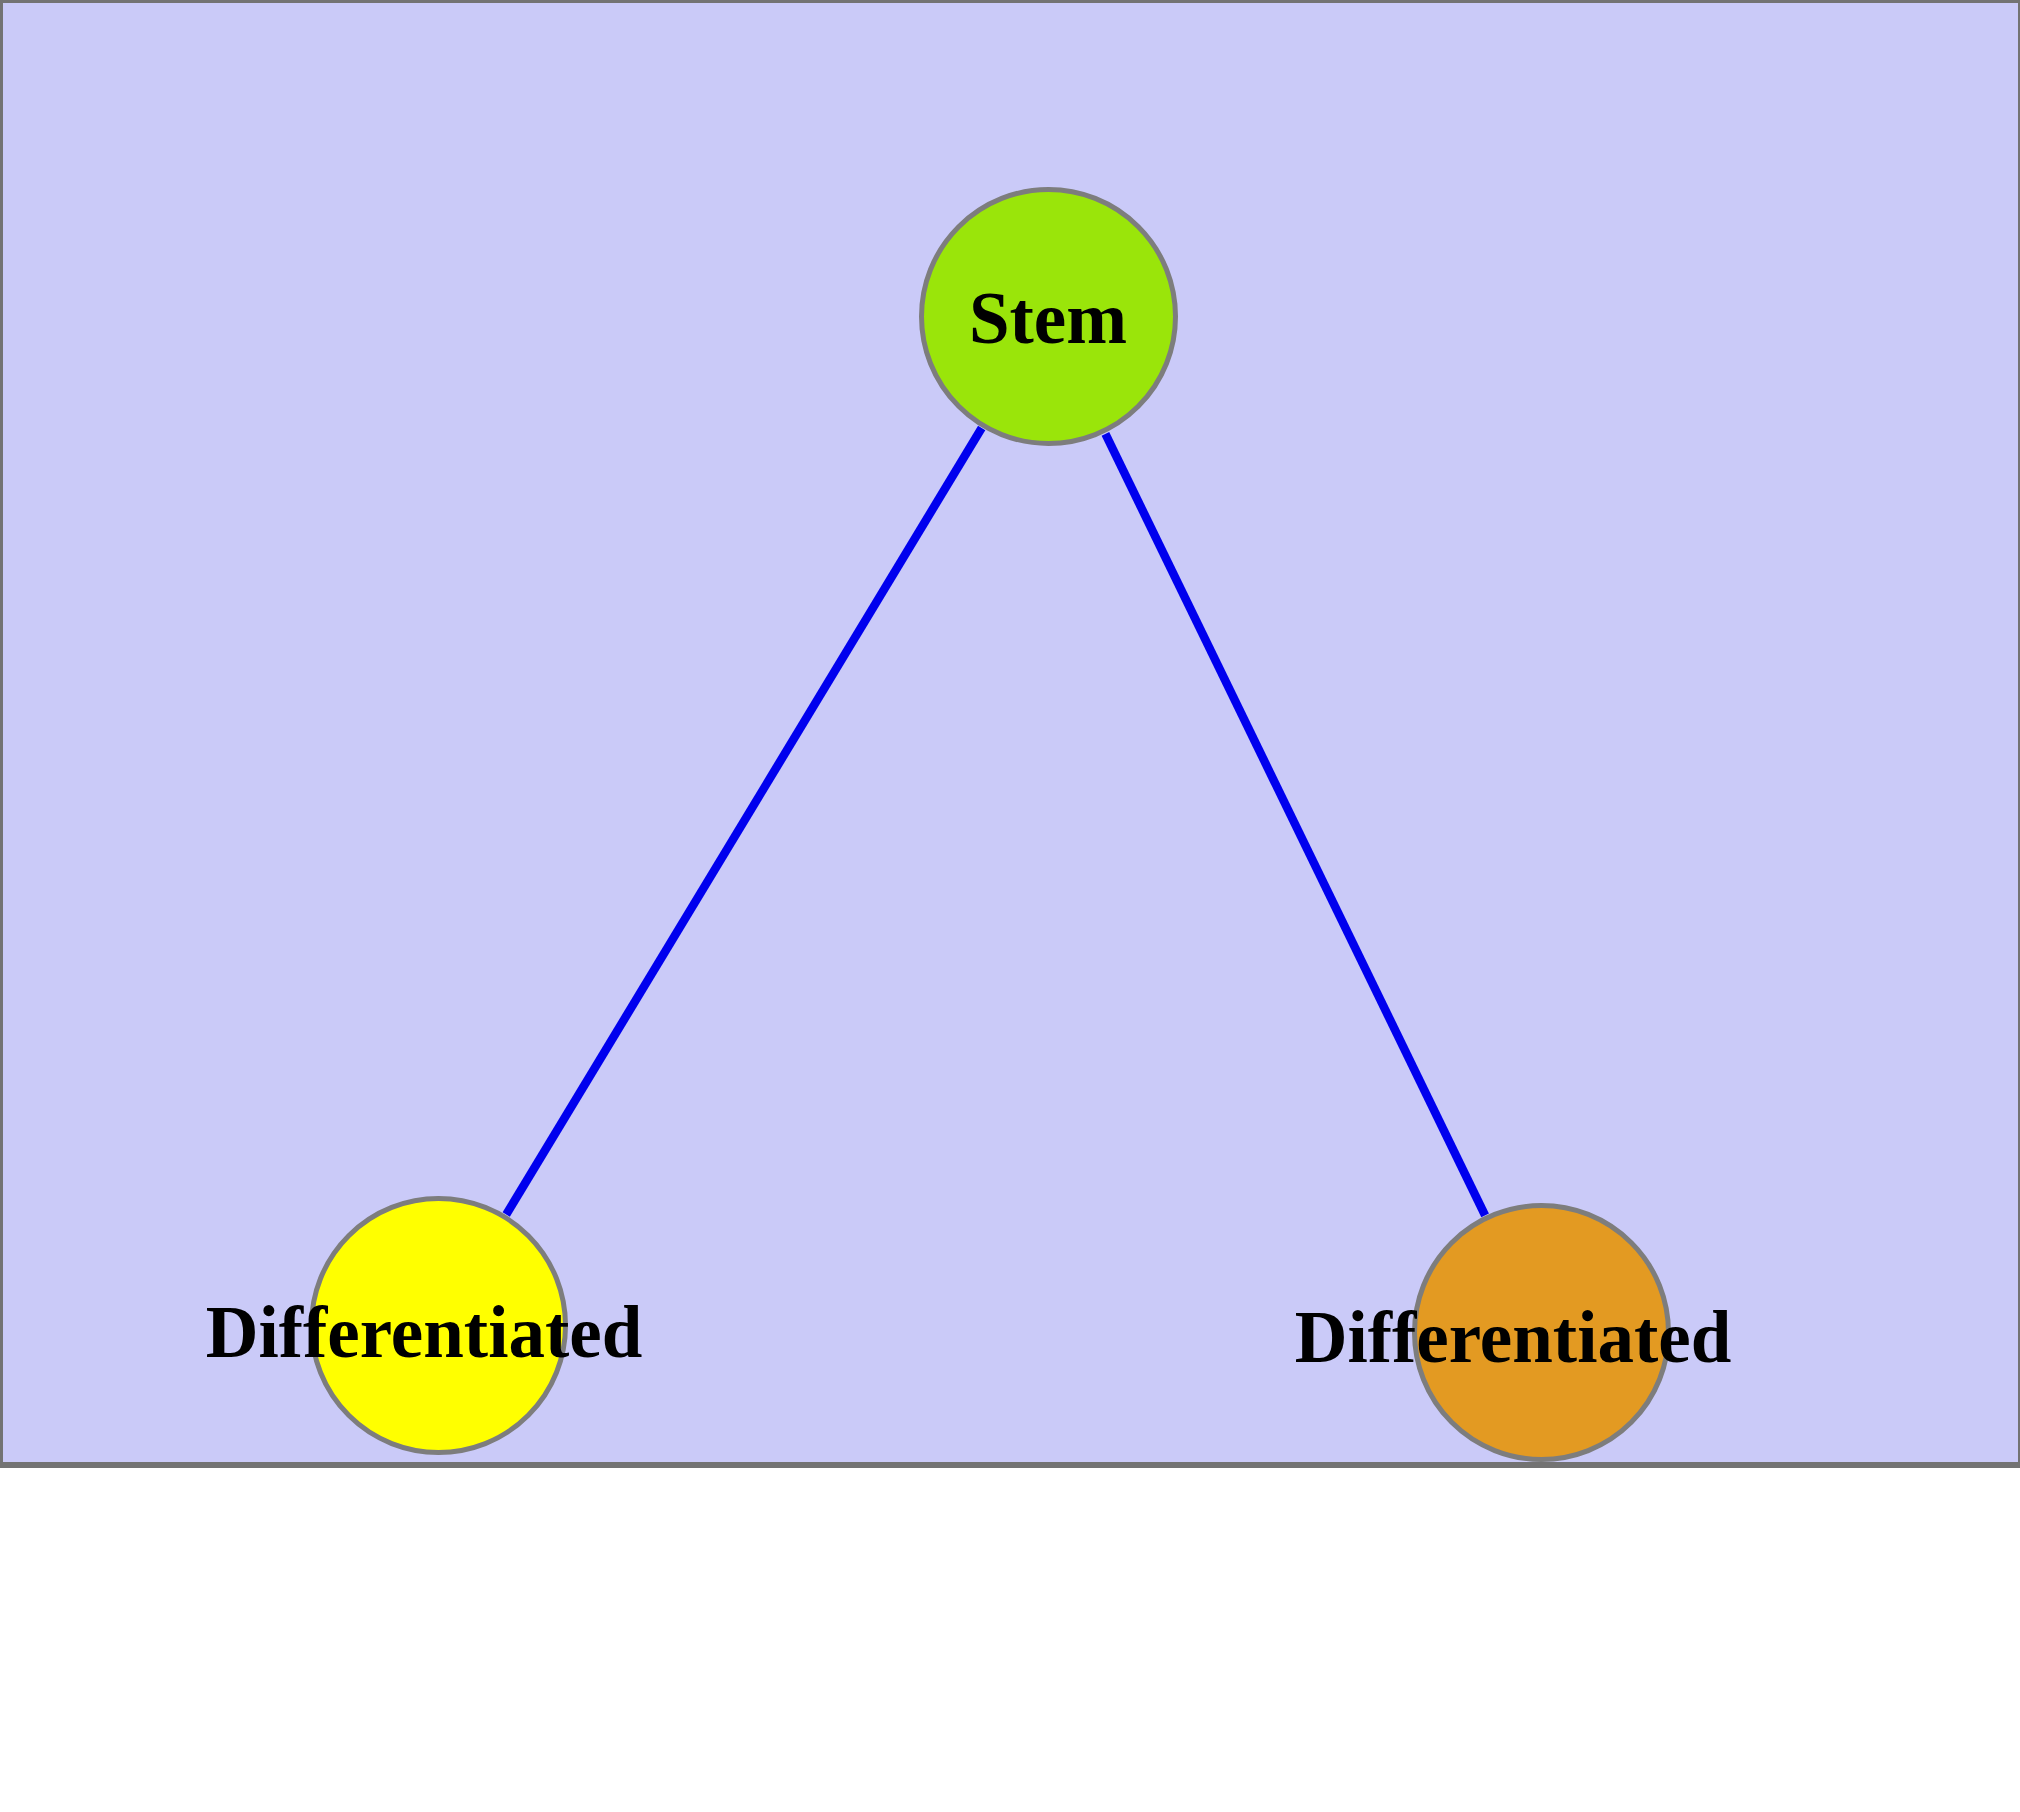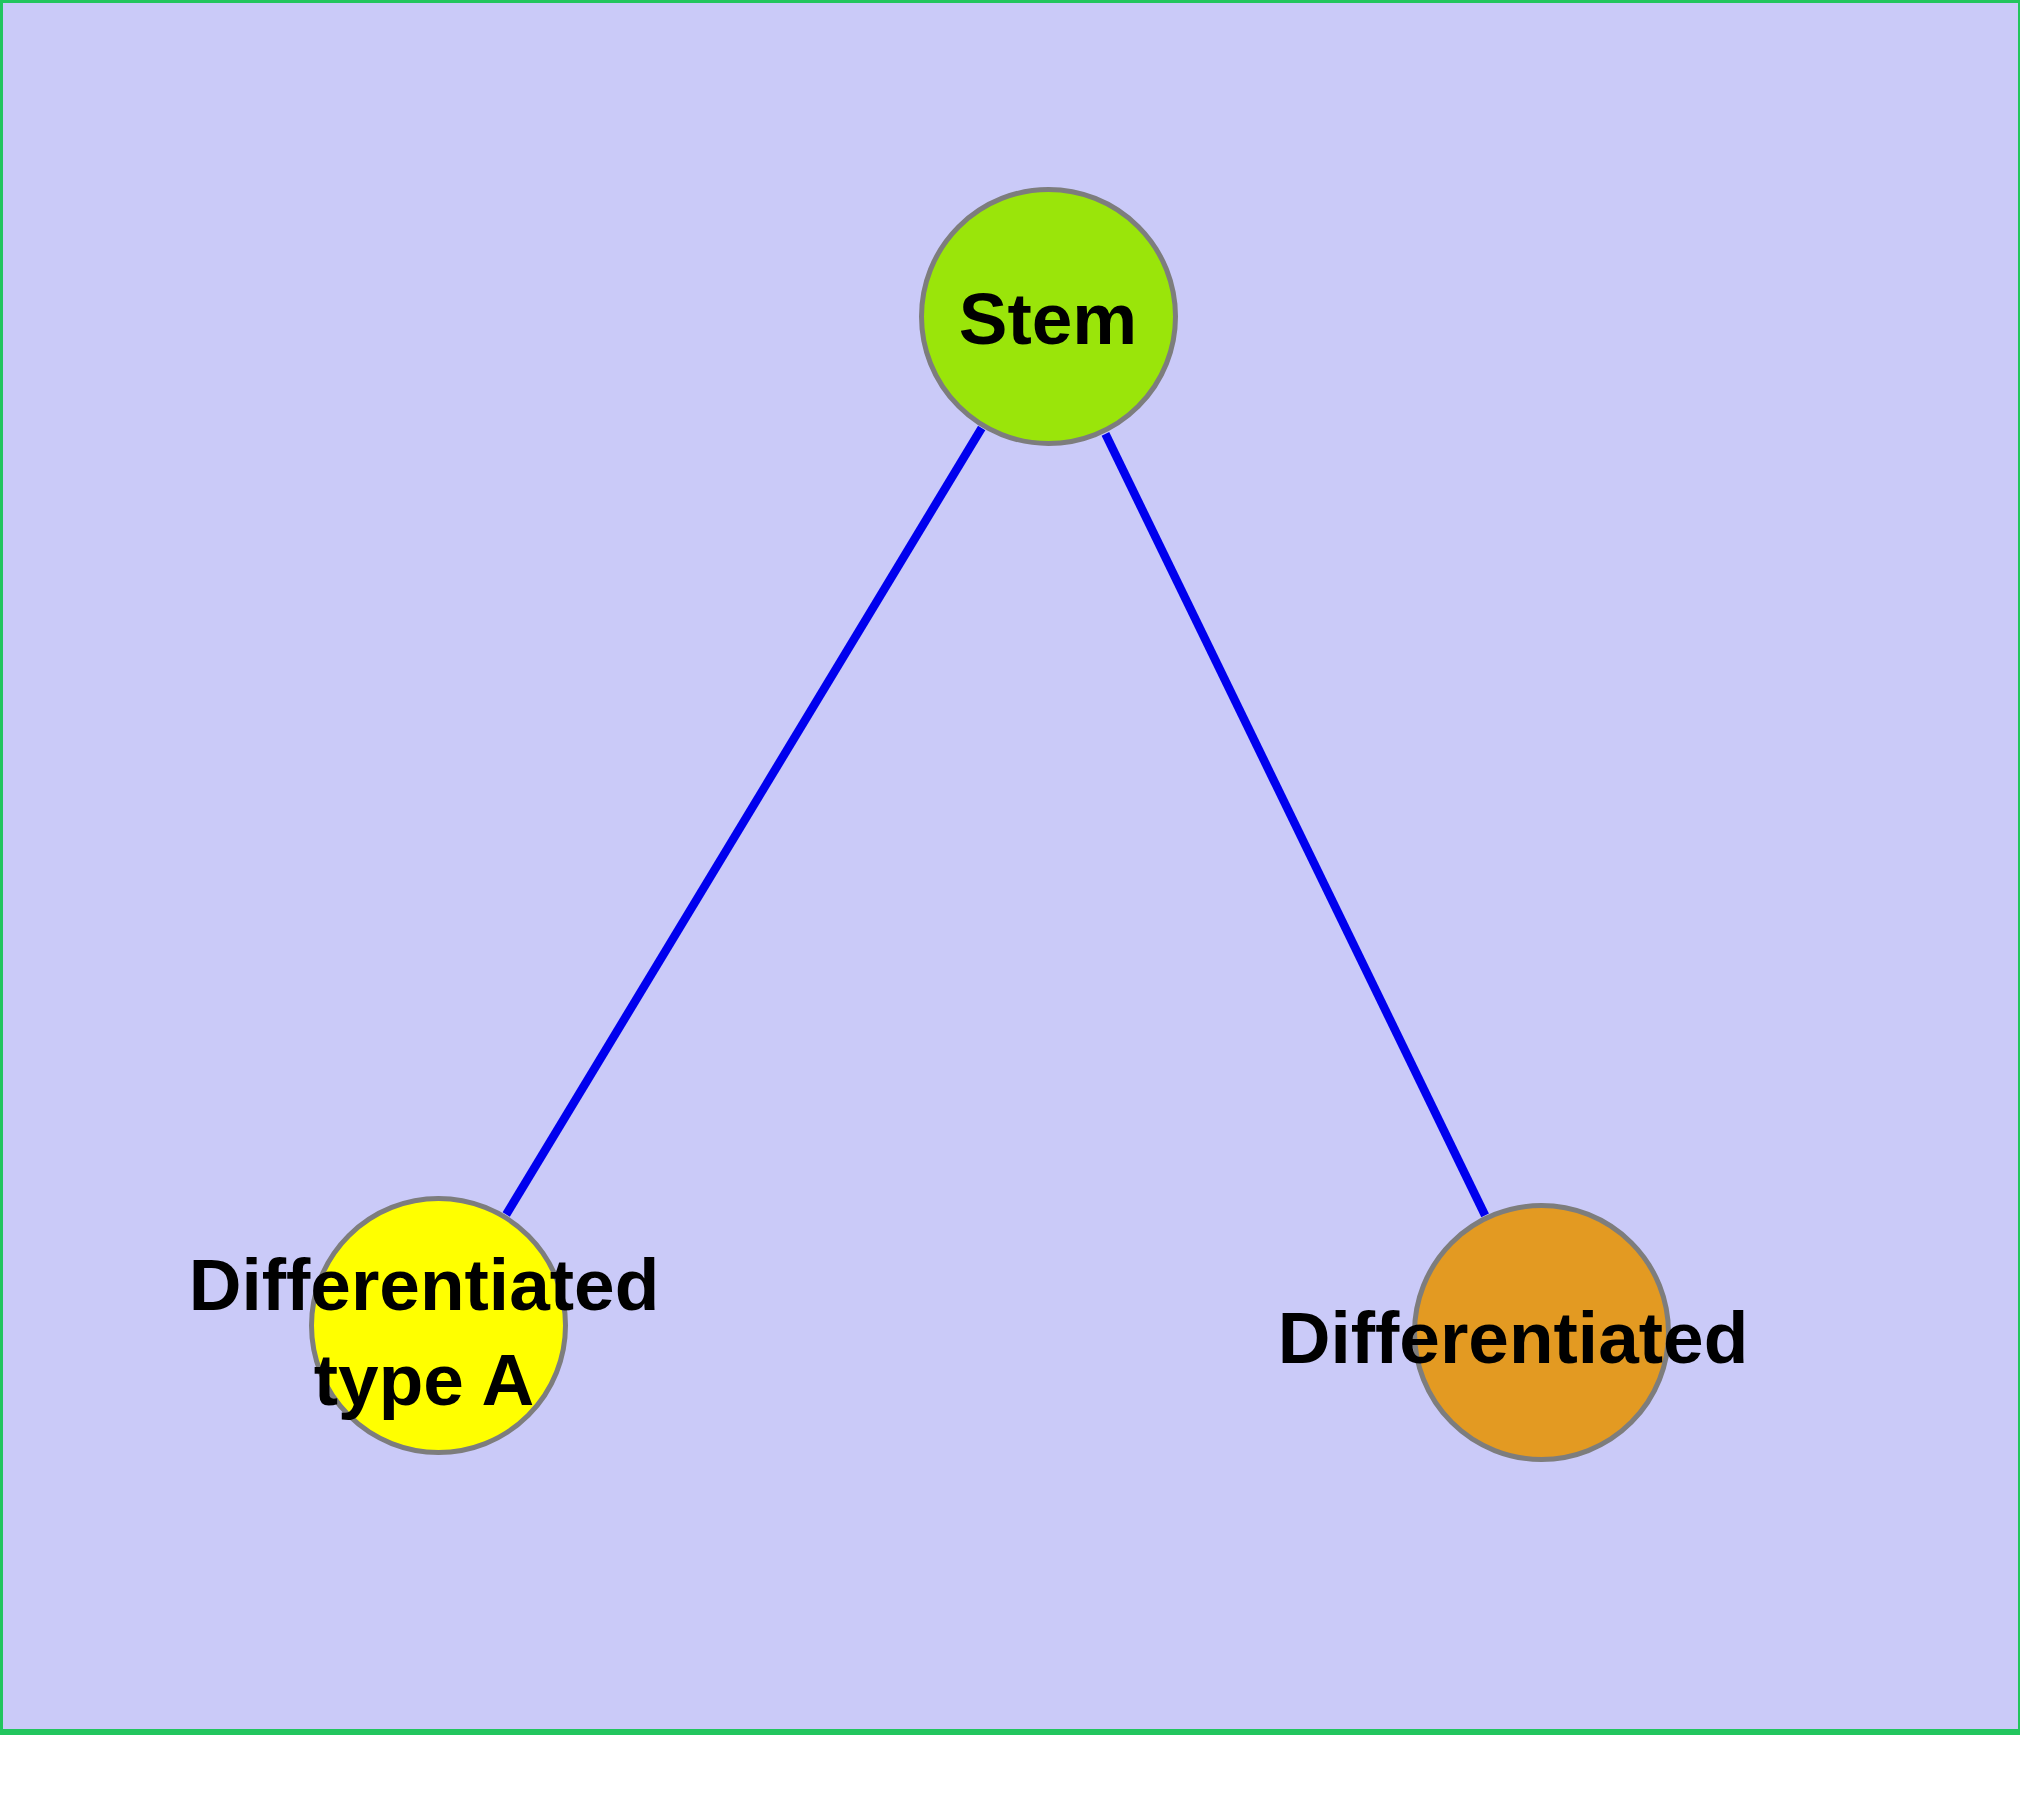--- a/index.html
+++ b/index.html
@@ -2,24 +2,24 @@
 <html style="font-size:13.6px"><head>
 <meta charset="utf-8">
 <style>
   html, body {
     margin: 0;
     padding: 0;
   }
   .page {
     position: relative;
     width: 2021px;
-    height: 1735px;
-    background: #22c55e;
+    height: 1468px;
+    background: #737373;
     overflow: hidden;
-    font-family: Liberation Sans, sans-serif;
+    font-family: Liberation Serif, serif;
   }
   .bg {
     position: absolute;
     left: 3.4px;
     top: 3.4px;
     right: 3.4px;
     bottom: 6px;
   }
   .edges {
     position: absolute;
@@ -58,20 +58,19 @@
       <div class="node" style="left: 919px; top: 187px; width: 259px; height: 259px; background: rgb(154, 229, 10); border-color: rgb(125, 125, 125);"></div>
       <div class="node" style="left: 309px; top: 1196px; width: 259px; height: 259px; background: rgb(255, 255, 0); border-color: rgb(125, 125, 125);"></div>
       <div class="node" style="left: 1412px; top: 1203px; width: 259px; height: 259px; background: rgb(227, 154, 34); border-color: rgb(125, 125, 125);"></div>
     </div>
   <div id="label-layer">
       <div class="label" style="left: 1048px; top: 318px;">
         <div>Stem</div>
       </div>
       <div class="label" style="left: 424px; top: 1332px;">
         <div>Differentiated</div>
-        <div>type A</div>
       </div>
       <div class="label" style="left: 1513px; top: 1337px;">
         <div>Differentiated</div>
       </div>
     </div>
 </div>
 
 
 </body></html>

